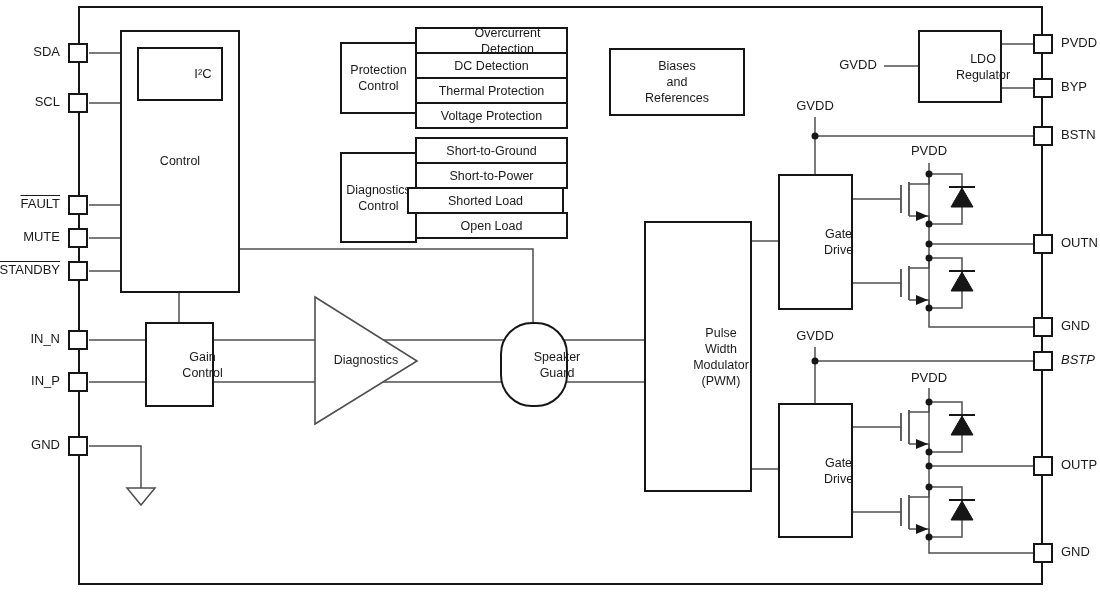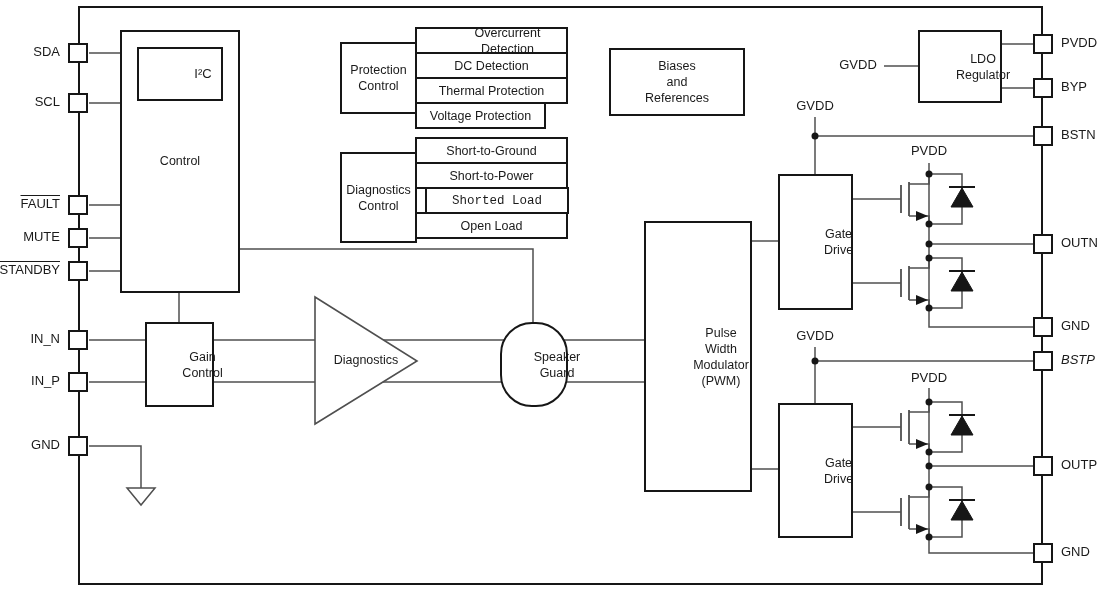--- a/index.html
+++ b/index.html
@@ -124,27 +124,27 @@
 
   <div class="blk" style="left:609px;top:48px;width:136px;height:68px;">Biases
 and
 References</div>
 
   <div class="blk" style="left:340px;top:42px;width:77px;height:72px;">Protection
 Control</div>
   <div class="blk" style="left:415px;top:27px;width:153px;height:27px;padding-left:32px;">Overcurrent Detection</div>
   <div class="blk" style="left:415px;top:52px;width:153px;height:27px;">DC Detection</div>
   <div class="blk" style="left:415px;top:77px;width:153px;height:27px;">Thermal Protection</div>
-  <div class="blk" style="left:415px;top:102px;width:131px;height:27px;">Voltage Protection</div>
+  <div class="blk" style="left:415px;top:102px;width:153px;height:27px;">Voltage Protection</div>
 
   <div class="blk" style="left:340px;top:152px;width:77px;height:91px;">Diagnostics
 Control</div>
   <div class="blk" style="left:415px;top:137px;width:153px;height:27px;">Short-to-Ground</div>
   <div class="blk" style="left:415px;top:162px;width:153px;height:27px;">Short-to-Power</div>
-  <div class="blk" style="left:425px;top:187px;width:144px;height:27px;font-family:Liberation Mono, monospace;">Shorted Load</div>
+  <div class="blk" style="left:407px;top:187px;width:157px;height:27px;">Shorted Load</div>
   <div class="blk" style="left:415px;top:212px;width:153px;height:27px;">Open Load</div>
 
   <div class="pin" style="left:68px;top:43px;"></div>
   <div class="pin" style="left:68px;top:93px;"></div>
   <div class="pin" style="left:68px;top:195px;"></div>
   <div class="pin" style="left:68px;top:228px;"></div>
   <div class="pin" style="left:68px;top:261px;"></div>
   <div class="pin" style="left:68px;top:330px;"></div>
   <div class="pin" style="left:68px;top:372px;"></div>
   <div class="pin" style="left:68px;top:436px;"></div>

